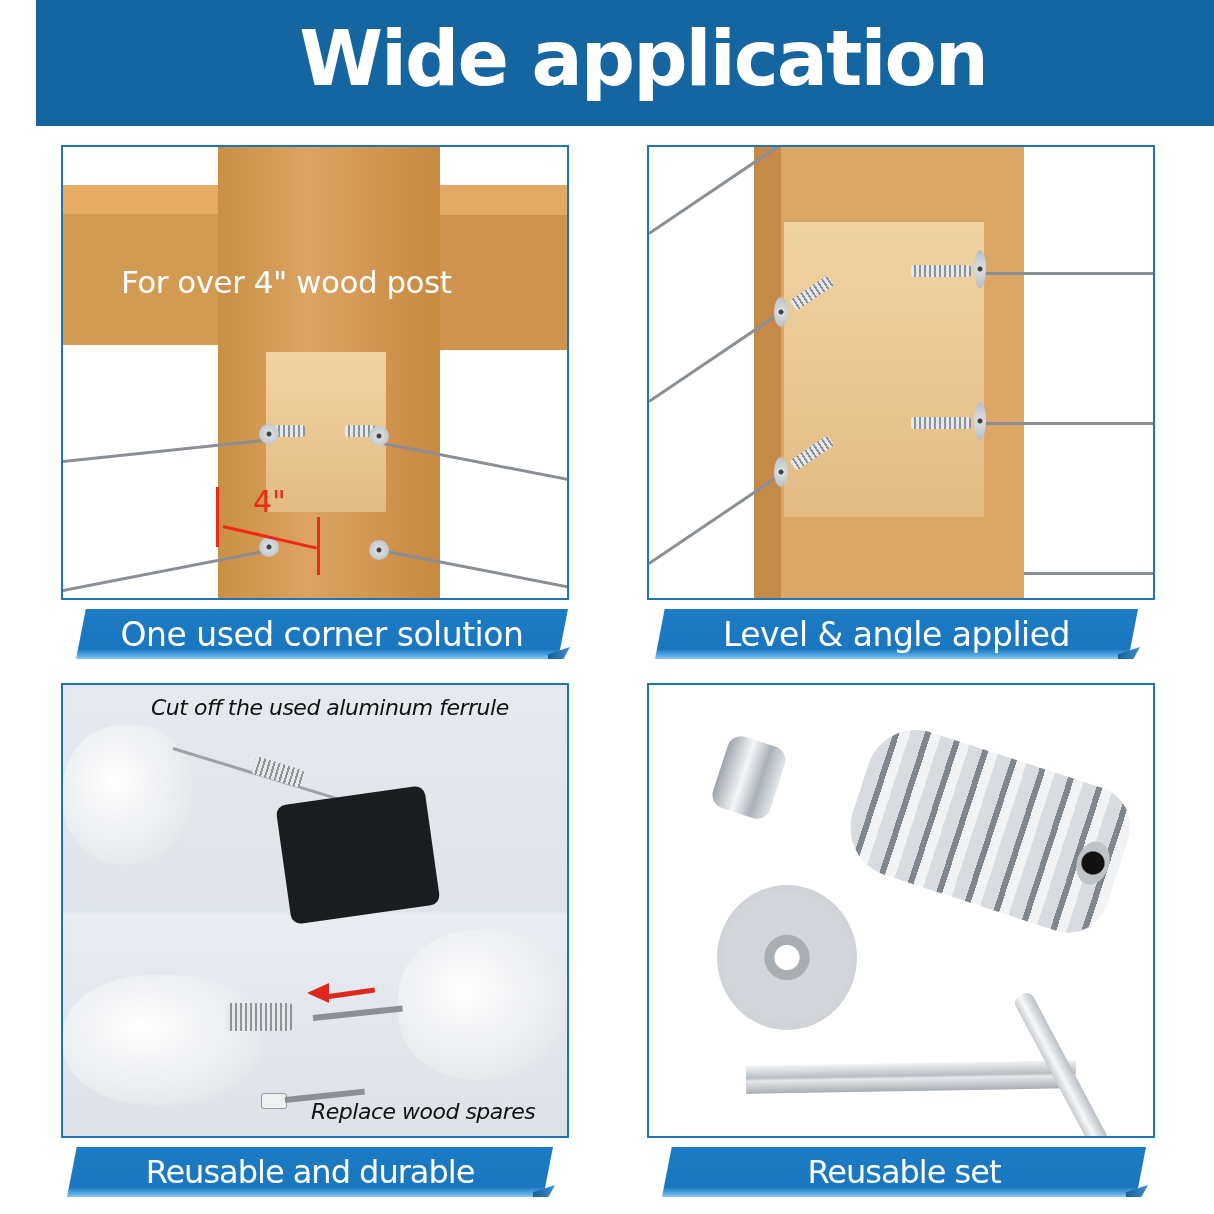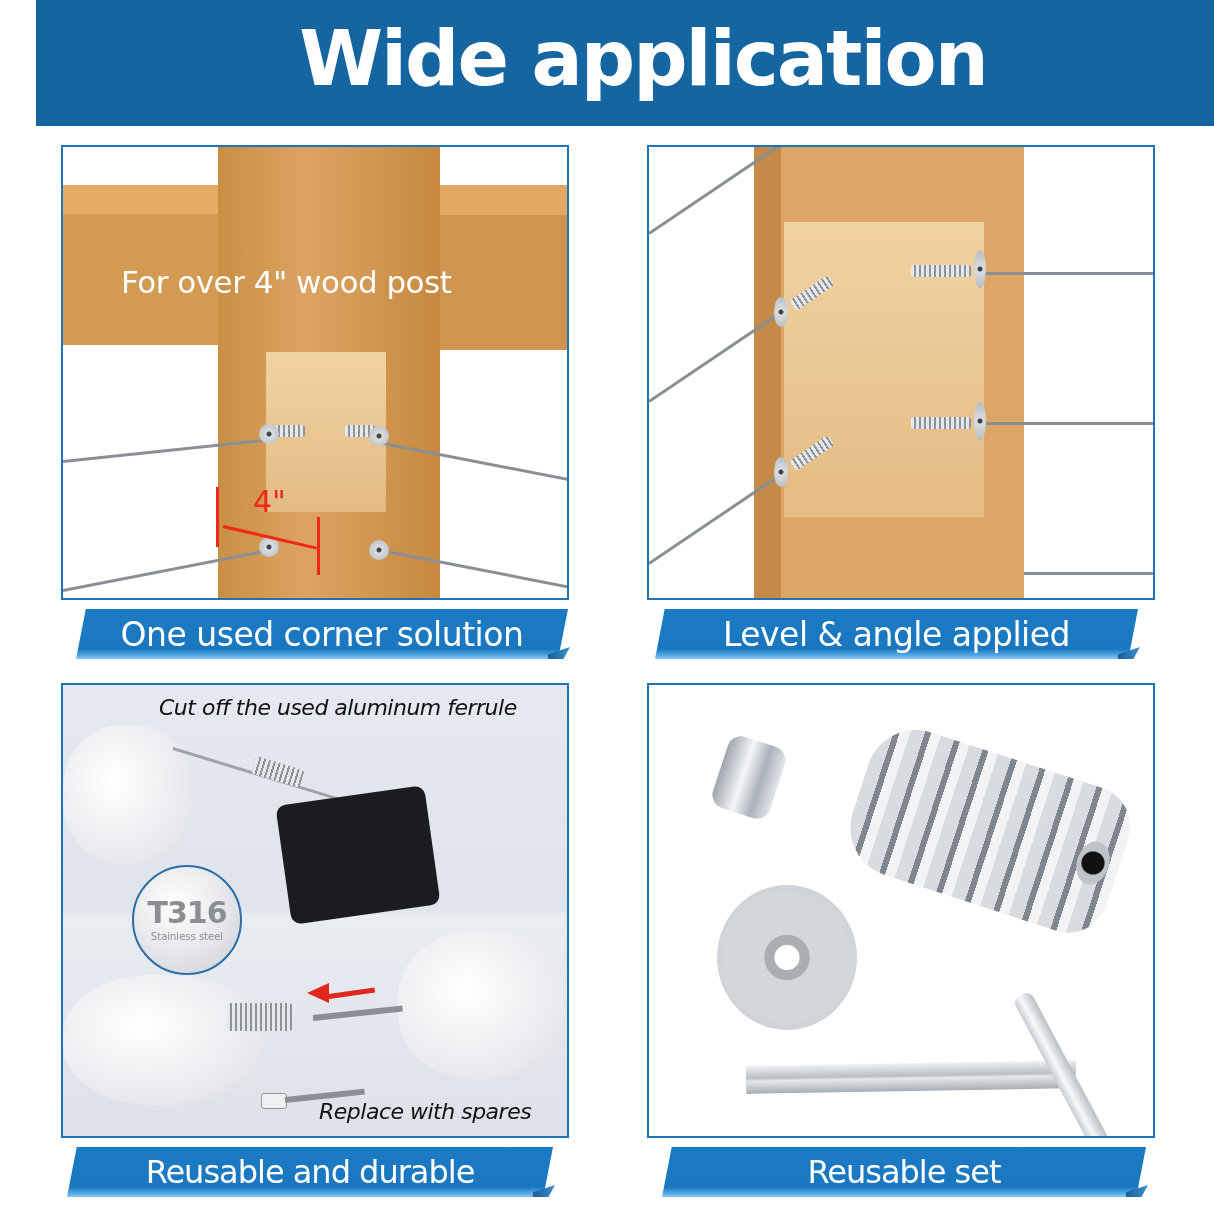--- a/index.html
+++ b/index.html
@@ -53,21 +53,21 @@
   .wood.light { background: linear-gradient(180deg,#f0d3a3,#e3bb83); }
   .cable { position: absolute; height: 3px; background: #8a8f95; transform-origin: left center; }
   .washer { position: absolute; width: 20px; height: 20px; border-radius: 50%; background: radial-gradient(circle,#444 0 2px,#d9dde0 3px,#b4babf 100%); }
   .tensioner { position: absolute; width: 30px; height: 12px; border-radius: 3px;
     background: repeating-linear-gradient(90deg,#e6e9ec 0 3px,#8d9399 3px 5px); }
   .overlay-text { position: absolute; color: #fff; font-family: "DejaVu Sans", sans-serif; font-size: 31px; letter-spacing: -0.5px; white-space: nowrap; }
   .dim-red { position: absolute; background: #f02818; }
   .dim-label { position: absolute; color: #f02818; font-family: "DejaVu Sans", sans-serif; font-size: 30px; }
 
   
-  .caption-italic { position: absolute; font-family: "DejaVu Sans", sans-serif; font-style: italic; color: #111; white-space: nowrap; letter-spacing: -0.5px; margin-left: 8px; }
+  .caption-italic { position: absolute; font-family: "DejaVu Sans", sans-serif; font-style: italic; color: #111; white-space: nowrap; letter-spacing: -0.5px; }
   .glove { position: absolute; background: radial-gradient(ellipse at 40% 40%,#ffffff,#e6e8ec 70%,#d3d6dc); border-radius: 45%; }
   .badge {
     position: absolute; left: 69px; top: 180px; width: 110px; height: 110px; border-radius: 50%;
     border: 2px solid #2b6ea8;
     background: radial-gradient(circle at 40% 35%,#ffffff,#e4e6e9 55%,#c9ccd1);
     display: flex; flex-direction: column; align-items: center; justify-content: center;
   }
   .badge .big { font-family: "DejaVu Sans", sans-serif; font-weight: bold; font-size: 30px; color: #8b8f94; letter-spacing: -1px; line-height: 1; }
   .badge .small { font-family: "DejaVu Sans", sans-serif; font-size: 10px; color: #8b8f94; margin-top: 3px; }
   .cutter { position: absolute; background: #1b1c1f; border-radius: 10px; }
@@ -135,33 +135,29 @@
     <div class="fold"></div>
   <span>Level &amp; angle applied</span>
 </div>
 
 <div class="panel p3">
   <div class="caption-italic" style="left:88px;top:10px;font-size:22px;">Cut off the used aluminum ferrule</div>
   <div class="glove" style="left:0;top:40px;width:130px;height:140px;"></div>
   <div class="cable" style="left:110px;top:62px;width:175px;transform:rotate(17deg);background:#9ea3a8;"></div>
   <div class="tensioner" style="left:190px;top:78px;width:50px;height:18px;transform:rotate(17deg);"></div>
   <div class="cutter" style="left:220px;top:110px;width:150px;height:120px;transform:rotate(-8deg);"></div>
-  <div class="badge">
-    <span class="big">T316</span>
-    <span class="small">Stainless steel</span>
-  </div>
   <div class="glove" style="left:0;top:290px;width:200px;height:130px;"></div>
   <div class="glove" style="left:335px;top:245px;width:170px;height:150px;"></div>
   <div class="tensioner" style="left:164px;top:318px;width:65px;height:28px;"></div>
   <div class="cable" style="left:250px;top:330px;width:90px;height:6px;transform:rotate(-6deg);background:#8a8f95;"></div>
   <div class="dim-red" style="left:262px;top:306px;width:50px;height:5px;transform:rotate(-8deg);background:#e0271d;"></div>
   <div class="red-arrow" style="left:244px;top:298px;border-top:10px solid transparent;border-bottom:10px solid transparent;border-right:22px solid #e0271d;"></div>
   <div class="tensioner" style="left:198px;top:408px;width:26px;height:16px;background:#eef0f2;border:1px solid #999;"></div>
   <div class="cable" style="left:222px;top:412px;width:80px;height:6px;transform:rotate(-6deg);background:#8a8f95;"></div>
-  <div class="caption-italic" style="left:248px;top:414px;font-size:22px;">Replace with spares</div>
+  <div class="caption-italic" style="left:248px;top:414px;font-size:22px;">Replace wood spares</div>
 </div>
 <div class="ribbon r3">
   <div class="band"></div>
     <div class="fold"></div>
   <span>Reusable and durable</span>
 </div>
 
 <div class="panel p4">
   <div class="metal" style="left:70px;top:55px;width:60px;height:75px;border-radius:14px;transform:rotate(18deg);background:linear-gradient(90deg,#9ea5ad,#f4f6f8 40%,#aab1b8 70%,#e2e6ea);"></div>
   <div class="metal" style="left:205px;top:70px;width:270px;height:150px;border-radius:50px 40px 40px 50px;transform:rotate(18deg);background:repeating-linear-gradient(90deg,#d8dce0 0 14px,#7f868d 14px 20px,#f1f3f5 20px 30px);"></div>

